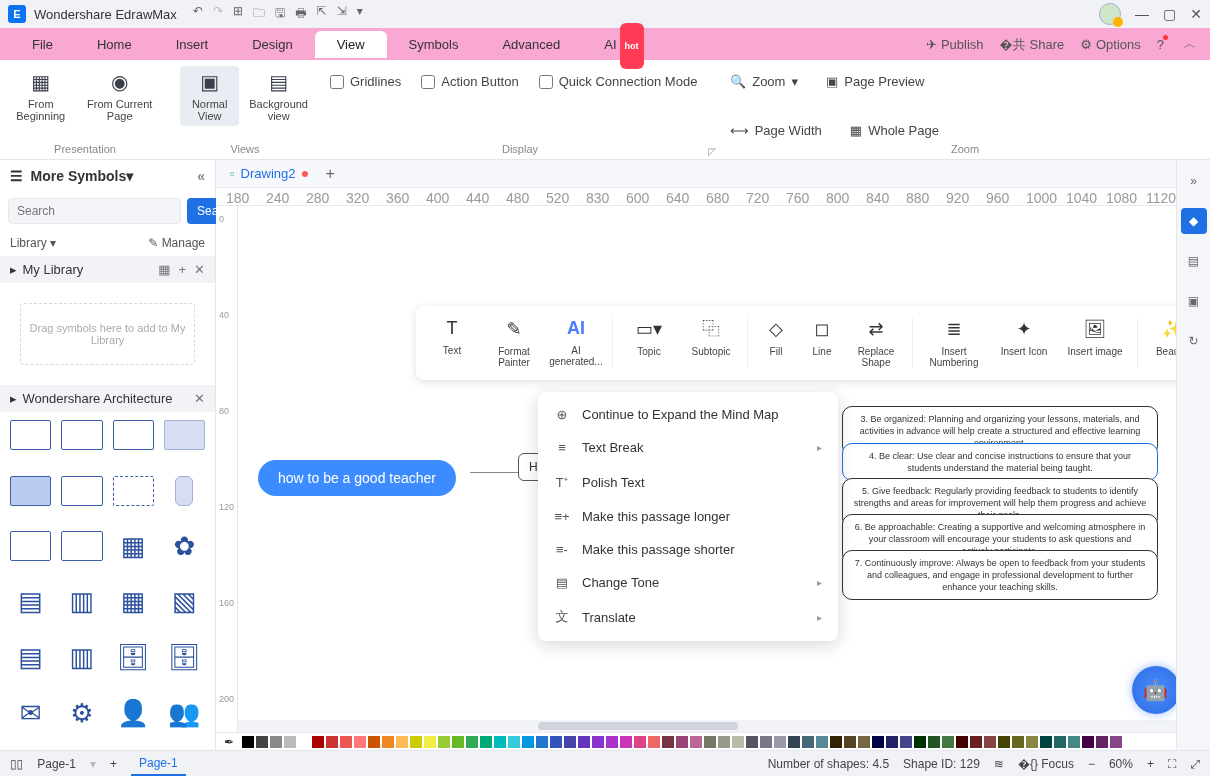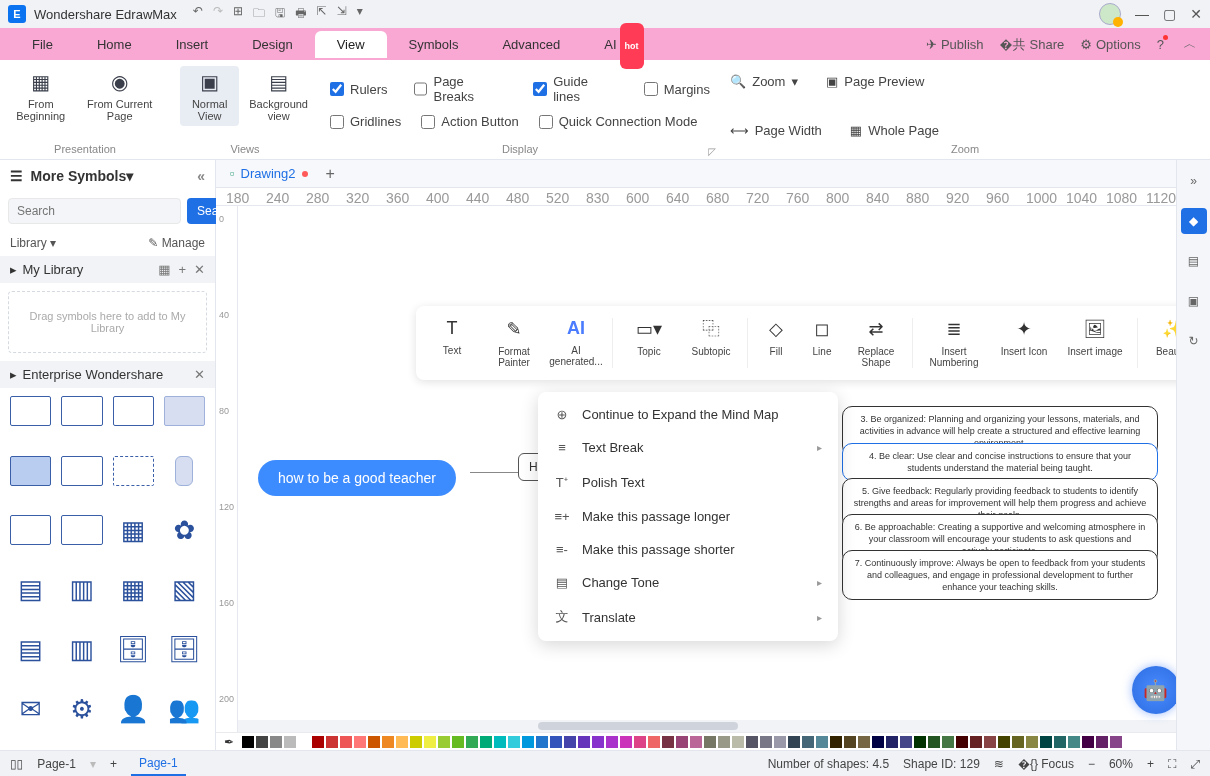--- a/index.html
+++ b/index.html
@@ -43,21 +43,21 @@
 .left-panel { width: 216px; background: #fff; border-right: 1px solid #e3e6ec; display: flex; flex-direction: column; }
 .lp-head { display: flex; align-items: center; padding: 8px 10px; gap: 8px; font-weight: 600; font-size: 14px;}
 .lp-head .coll { margin-left: auto; color: #888; }
 .search-row { display: flex; padding: 6px 8px; gap: 6px; }
 .search-row input { flex: 1; border: 1px solid #e8e8e8; background:#f3f5f8; border-radius: 4px; padding: 5px 8px; font-size: 12px; }
 .search-row button { background: #1f6fe5; color: #fff; border: none; border-radius: 4px; padding: 5px 10px; font-size: 12px; }
 .lib-bar { display: flex; padding: 6px 10px; font-size: 12px; color: #555; }
 .lib-bar .manage { margin-left: auto; }
 .accordion { background: #f1f3f6; padding: 6px 10px; font-size: 13px; display: flex; align-items: center; gap: 6px;}
 .accordion .acts{margin-left:auto;display:flex;gap:8px;color:#777;}
-.drop-area { margin: 8px; border: 1px dashed #d5d9e0; border-radius: 4px; color: #aaa; font-size: 11px; text-align: center; padding: 18px 8px; }
+.drop-area { margin: 20px; border: 1px dashed #d5d9e0; border-radius: 4px; color: #aaa; font-size: 11px; text-align: center; padding: 18px 8px; }
 .shapes-grid { display: grid; grid-template-columns: repeat(4, 1fr); gap: 12px 10px; padding: 8px 10px; overflow:auto; flex:1;}
 .shape { height: 30px; border: 1px solid #3a5fa8; border-radius: 2px; }
 .shape.fill{background:#b8cdf0;}
 .shape.sel{background:#d7def1;border-color:#9eb1da;}
 .shape.round{border-radius:6px;}
 .shape.dash{border-style:dashed;}
 .shape.icon{border:none;color:#2b519c;font-size:26px;display:flex;align-items:center;justify-content:center;}
 
 
 .canvas-wrap { flex: 1; display: flex; flex-direction: column; background: #fefefe; position: relative; }
@@ -171,38 +171,20 @@
         </div>
       <div class="rib-btn">
           <span class="ico">▤</span>
           <span>Background view</span>
         </div>
     </div>
     <div class="rib-label">Views</div>
   </div>
   <div class="rib-group" style="width:400px">
     <div class="rib-body" style="flex-direction:column;gap:10px;padding-top:10px">
-      <div style="display:flex;gap:26px">
-        <label class="chk">
-            <input type="checkbox" checked="" style="">
-            <span>Rulers</span>
-          </label>
-        <label class="chk">
-            <input type="checkbox" style="">
-            <span>Page Breaks</span>
-          </label>
-        <label class="chk">
-            <input type="checkbox" checked="" style="">
-            <span>Guide lines</span>
-          </label>
-        <label class="chk">
-            <input type="checkbox" style="">
-            <span>Margins</span>
-          </label>
-      </div>
       <div style="display:flex;gap:20px">
         <label class="chk">
             <input type="checkbox" style="">
             <span>Gridlines</span>
           </label>
         <label class="chk">
             <input type="checkbox" style="">
             <span>Action Button</span>
           </label>
         <label class="chk">
@@ -240,21 +222,21 @@
     <div class="lib-bar">
         <span><span>Library</span> ▾</span>
         <span class="manage">✎ <span>Manage</span></span>
       </div>
     <div class="accordion">▸ <span>My Library</span><span class="acts">
           <span>▦</span>
           <span>+</span>
           <span>✕</span>
         </span></div>
     <div class="drop-area">Drag symbols here to add to My Library</div>
-    <div class="accordion">▸ <span>Enterprise Wondershare</span><span class="acts">
+    <div class="accordion">▸ <span>Wondershare Architecture</span><span class="acts">
           <span>✕</span>
         </span></div>
     <div class="shapes-grid">
       <div class="shape"></div>
         <div class="shape"></div>
         <div class="shape"></div>
         <div class="shape sel"></div>
       <div class="shape fill"></div>
         <div class="shape"></div>
         <div class="shape dash"></div>

